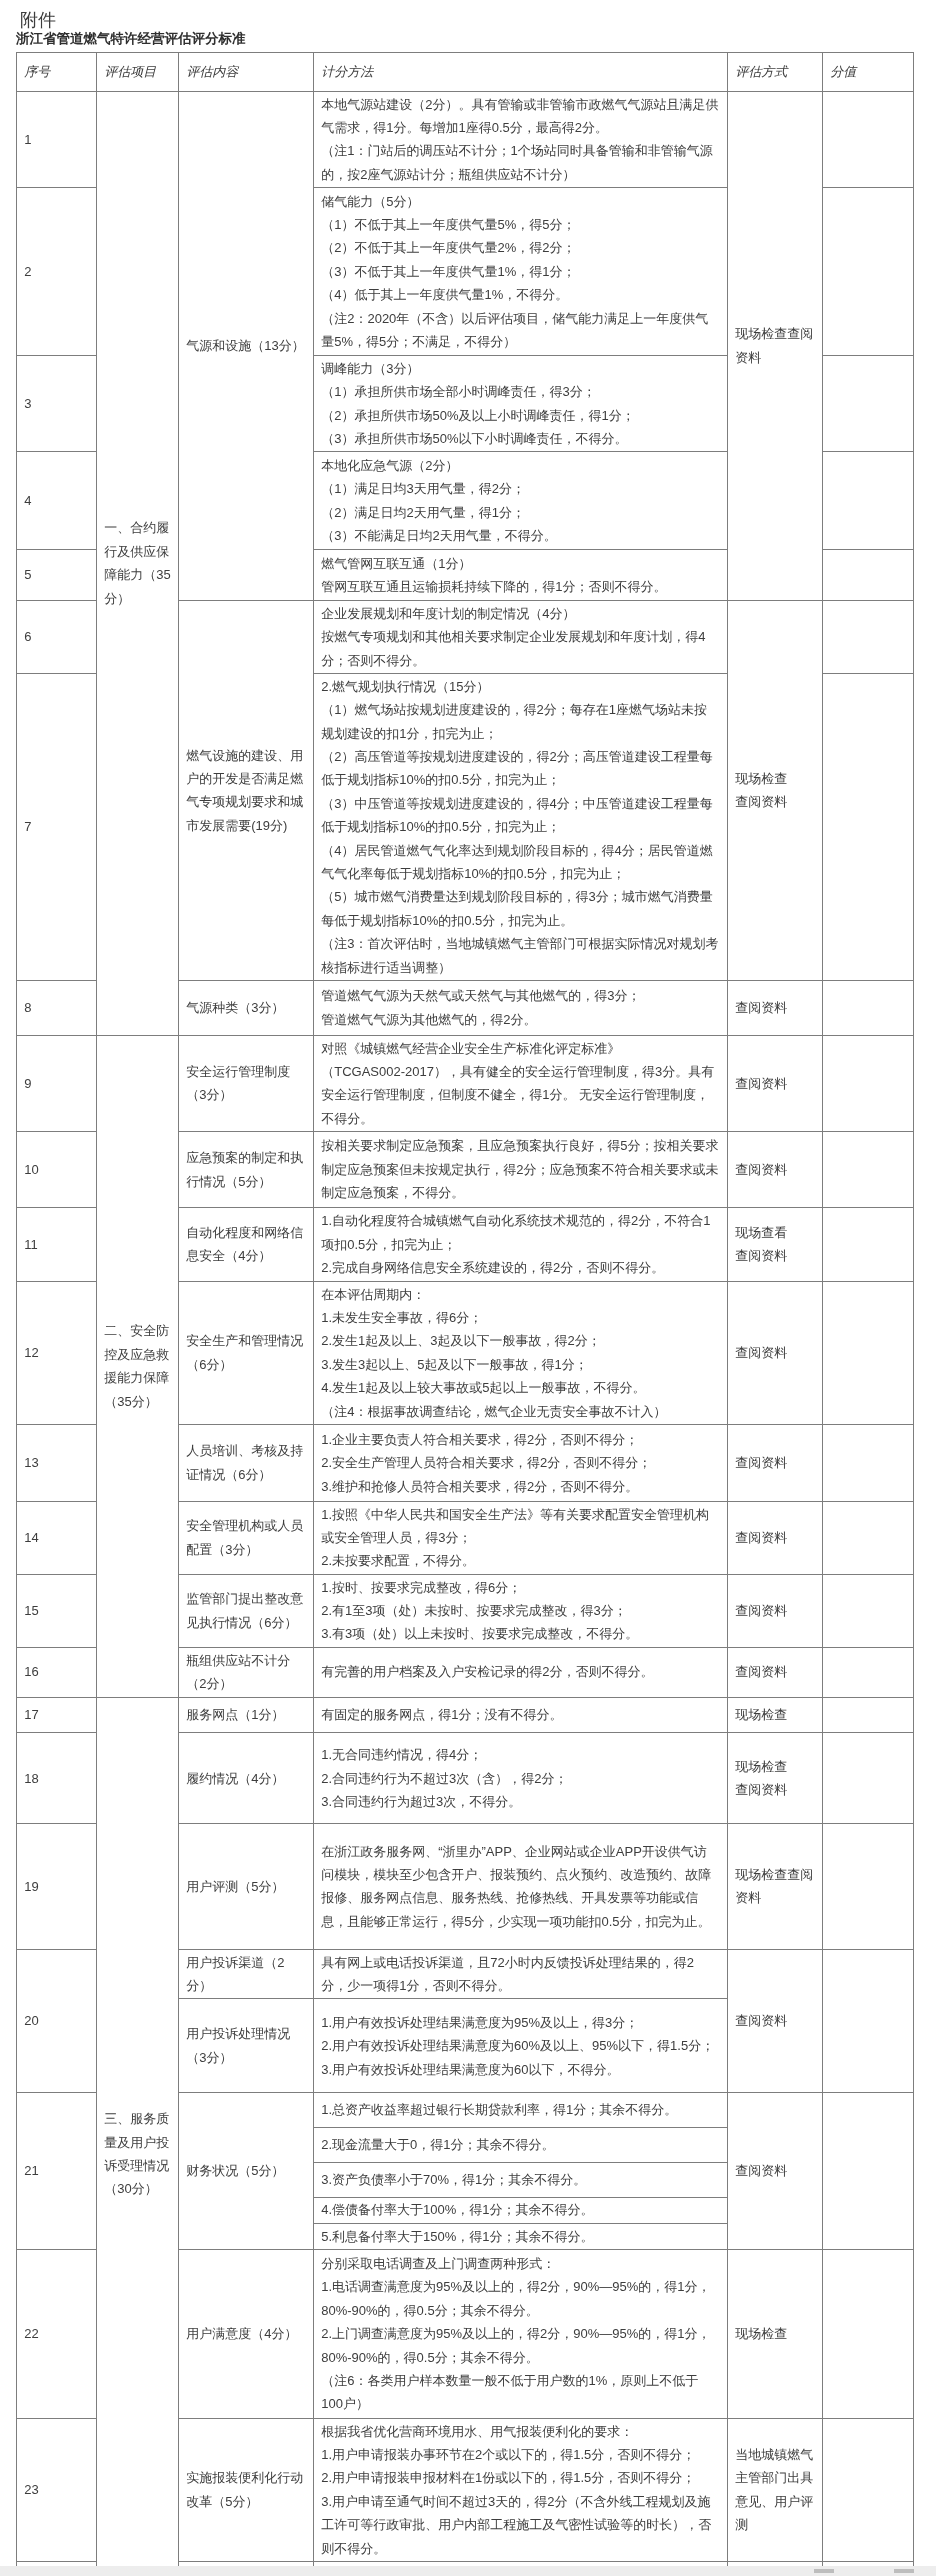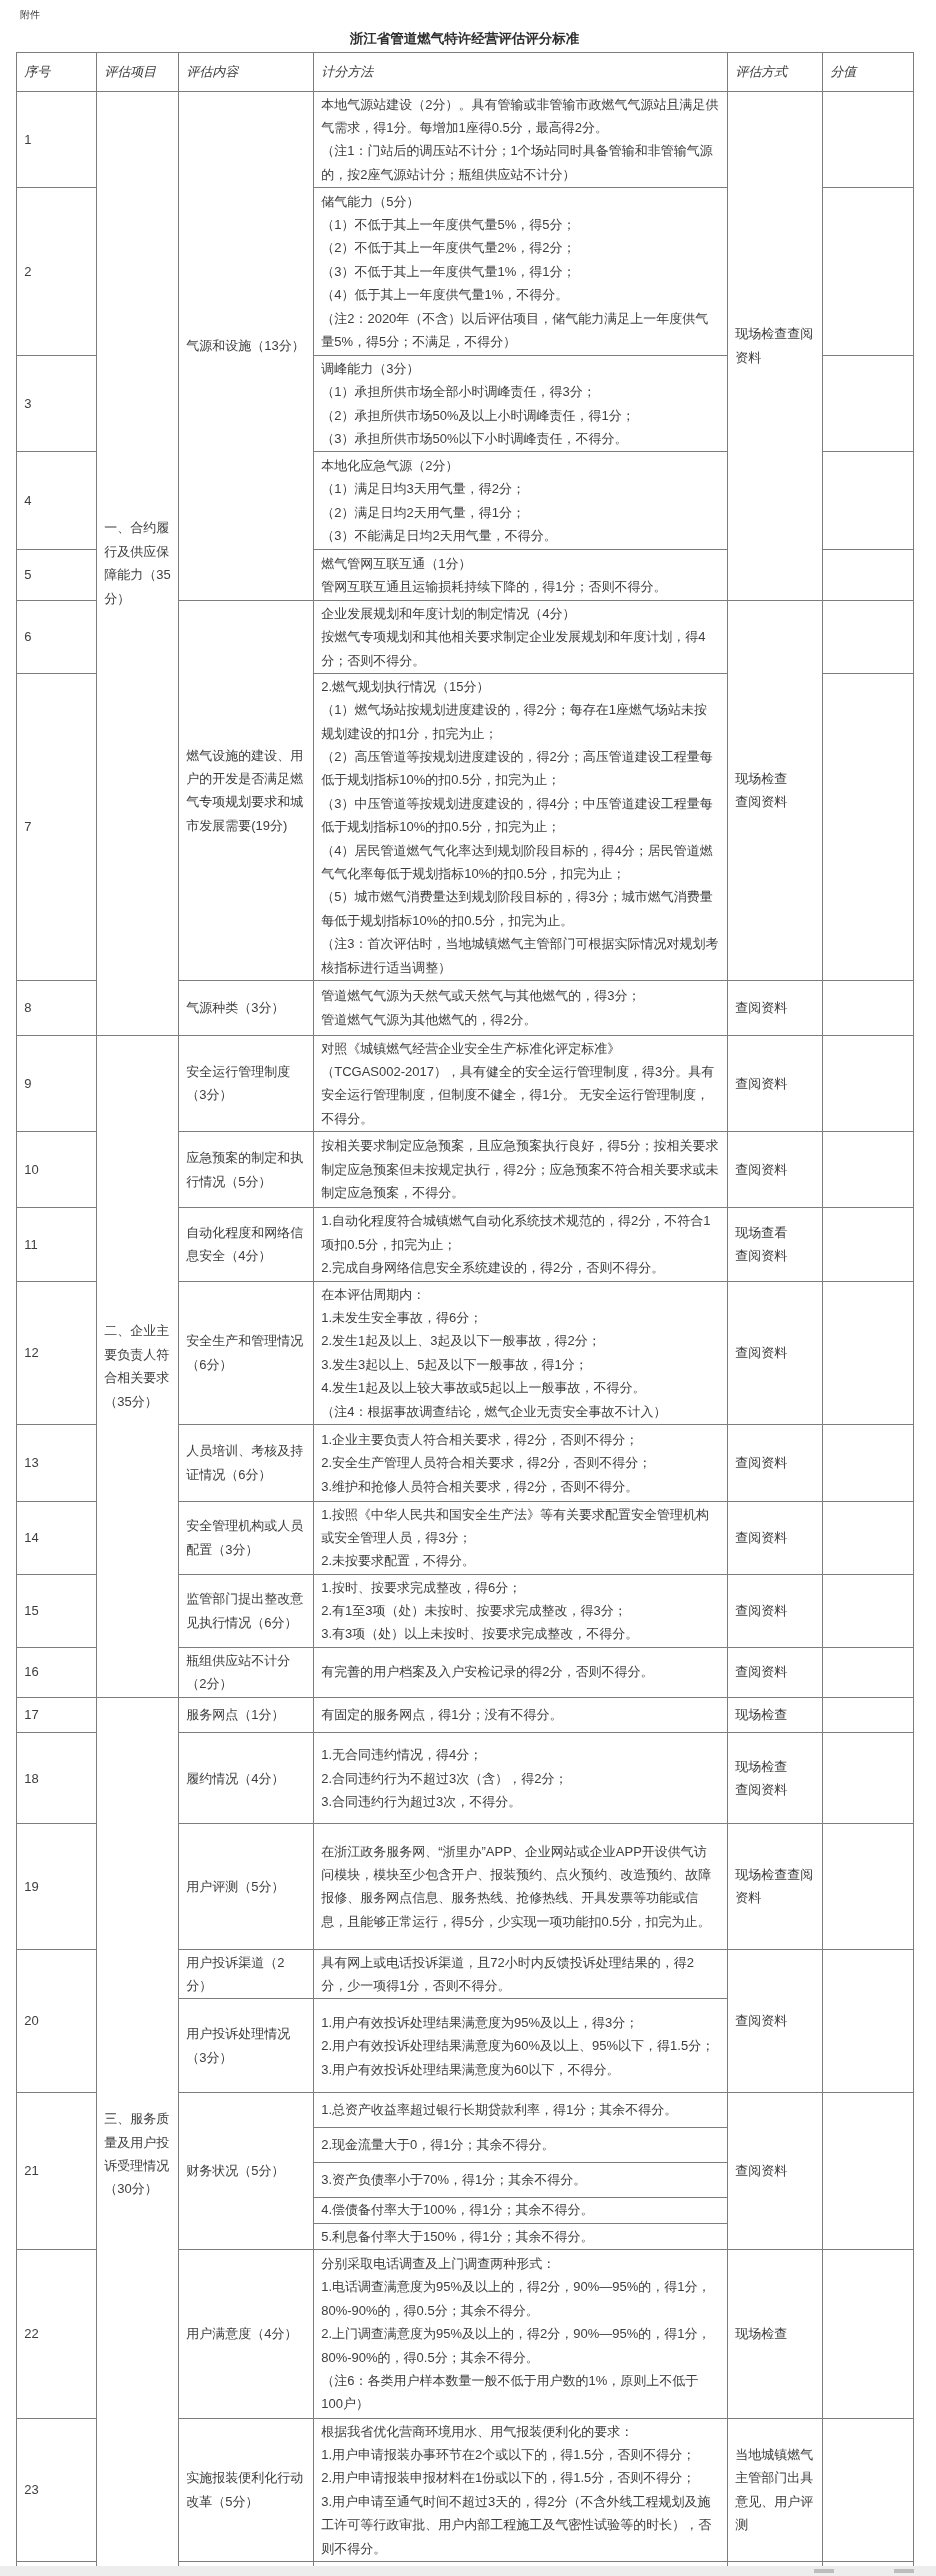--- a/index.html
+++ b/index.html
@@ -1,21 +1,21 @@
 <!DOCTYPE html>
 <html style="font-size:14.4px"><head>
 <meta charset="utf-8">
 <style>
   html,body{margin:0;padding:0;}
   body{
     width:937px;height:2576px;background:#ffffff;position:relative;
     font-family:"Liberation Sans","DejaVu Sans",sans-serif;color:#3d3d3d;
   }
-  .attachment{position:absolute;left:20px;top:8px;font-size:10px;}
-  .doc-title{position:absolute;left:16px;top:30px;width:897px;text-align:center;
+  .attachment{position:absolute;left:20px;top:8px;font-size:18px;}
+  .doc-title{position:absolute;left:16px;top:30px;width:897px;
     font-size:13.5px;font-weight:bold;color:#2f2f2f;}
   table.eval{
     position:absolute;left:16px;top:52px;width:897px;
     border-collapse:collapse;table-layout:fixed;
   }
   .eval th,.eval td{
     border:0.9px solid #7d7d7d;font-size:13px;line-height:23.4px;
     vertical-align:middle;text-align:left;padding:0.9px 7.2px;
     font-weight:normal;word-break:break-word;
   }
@@ -118,21 +118,21 @@
     <tr>
       <td class="c-no">8</td>
       <td class="c-sub">气源种类（3分）</td>
       <td class="c-met" style="height:52px">管道燃气气源为天然气或天然气与其他燃气的，得3分；
 管道燃气气源为其他燃气的，得2分。</td>
       <td class="c-mode">查阅资料</td>
       <td class="c-score"></td>
     </tr>
     <tr>
       <td class="c-no">9</td>
-      <td class="c-cat" rowspan="8">二、企业主要负责人符合相关要求（35分）</td>
+      <td class="c-cat" rowspan="8">二、安全防控及应急救援能力保障（35分）</td>
       <td class="c-sub">安全运行管理制度（3分）</td>
       <td class="c-met" style="height:91px">对照《城镇燃气经营企业安全生产标准化评定标准》
 （TCGAS002-2017），具有健全的安全运行管理制度，得3分。具有安全运行管理制度，但制度不健全，得1分。 无安全运行管理制度，不得分。</td>
       <td class="c-mode">查阅资料</td>
       <td class="c-score"></td>
     </tr>
     <tr>
       <td class="c-no">10</td>
       <td class="c-sub">应急预案的制定和执行情况（5分）</td>
       <td class="c-met" style="height:73px">按相关要求制定应急预案，且应急预案执行良好，得5分；按相关要求制定应急预案但未按规定执行，得2分；应急预案不符合相关要求或未制定应急预案，不得分。</td>

